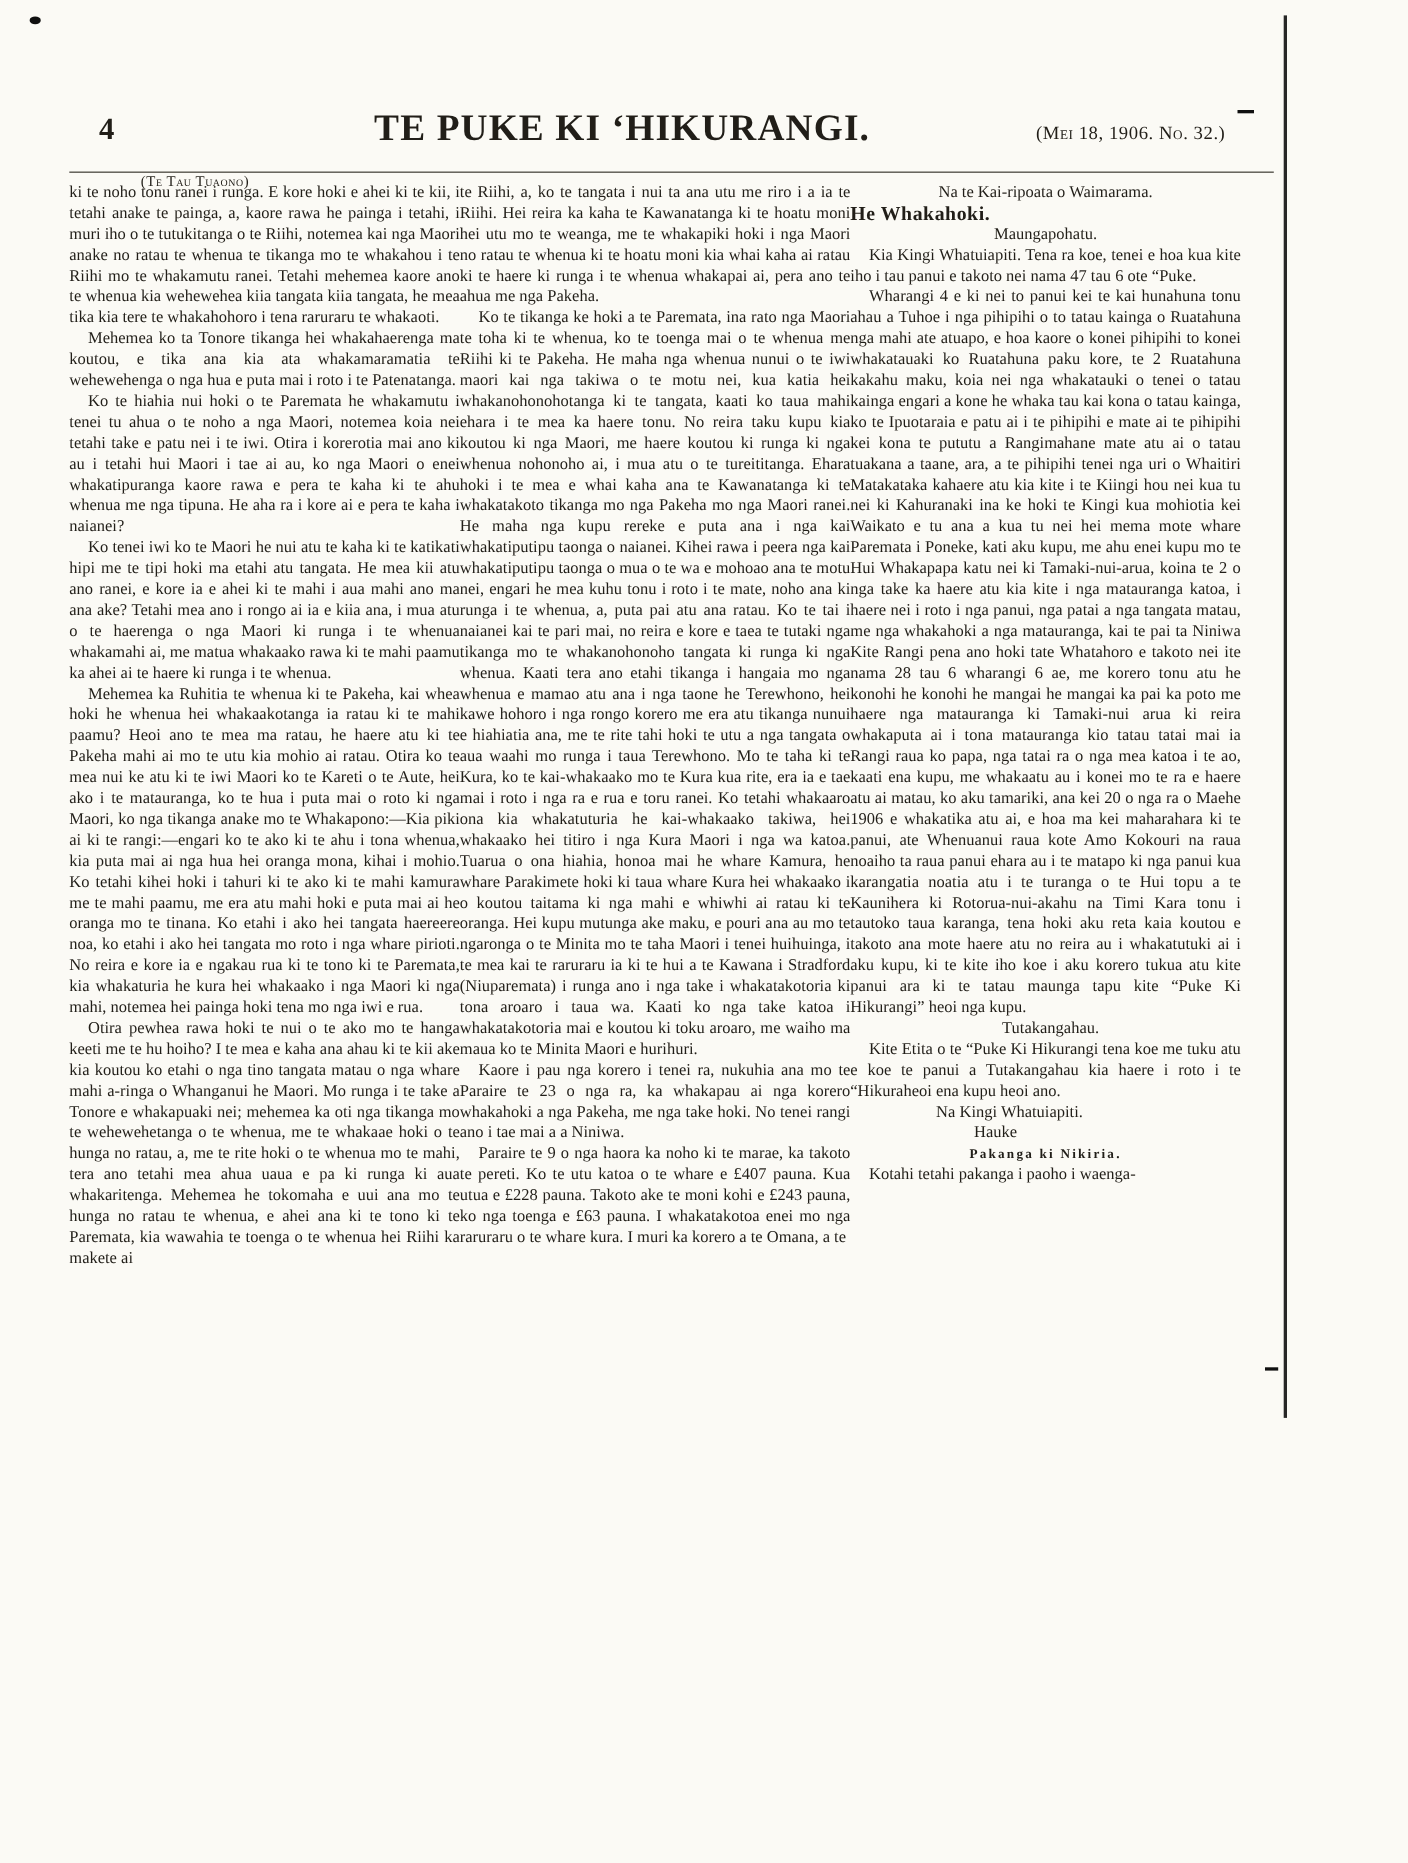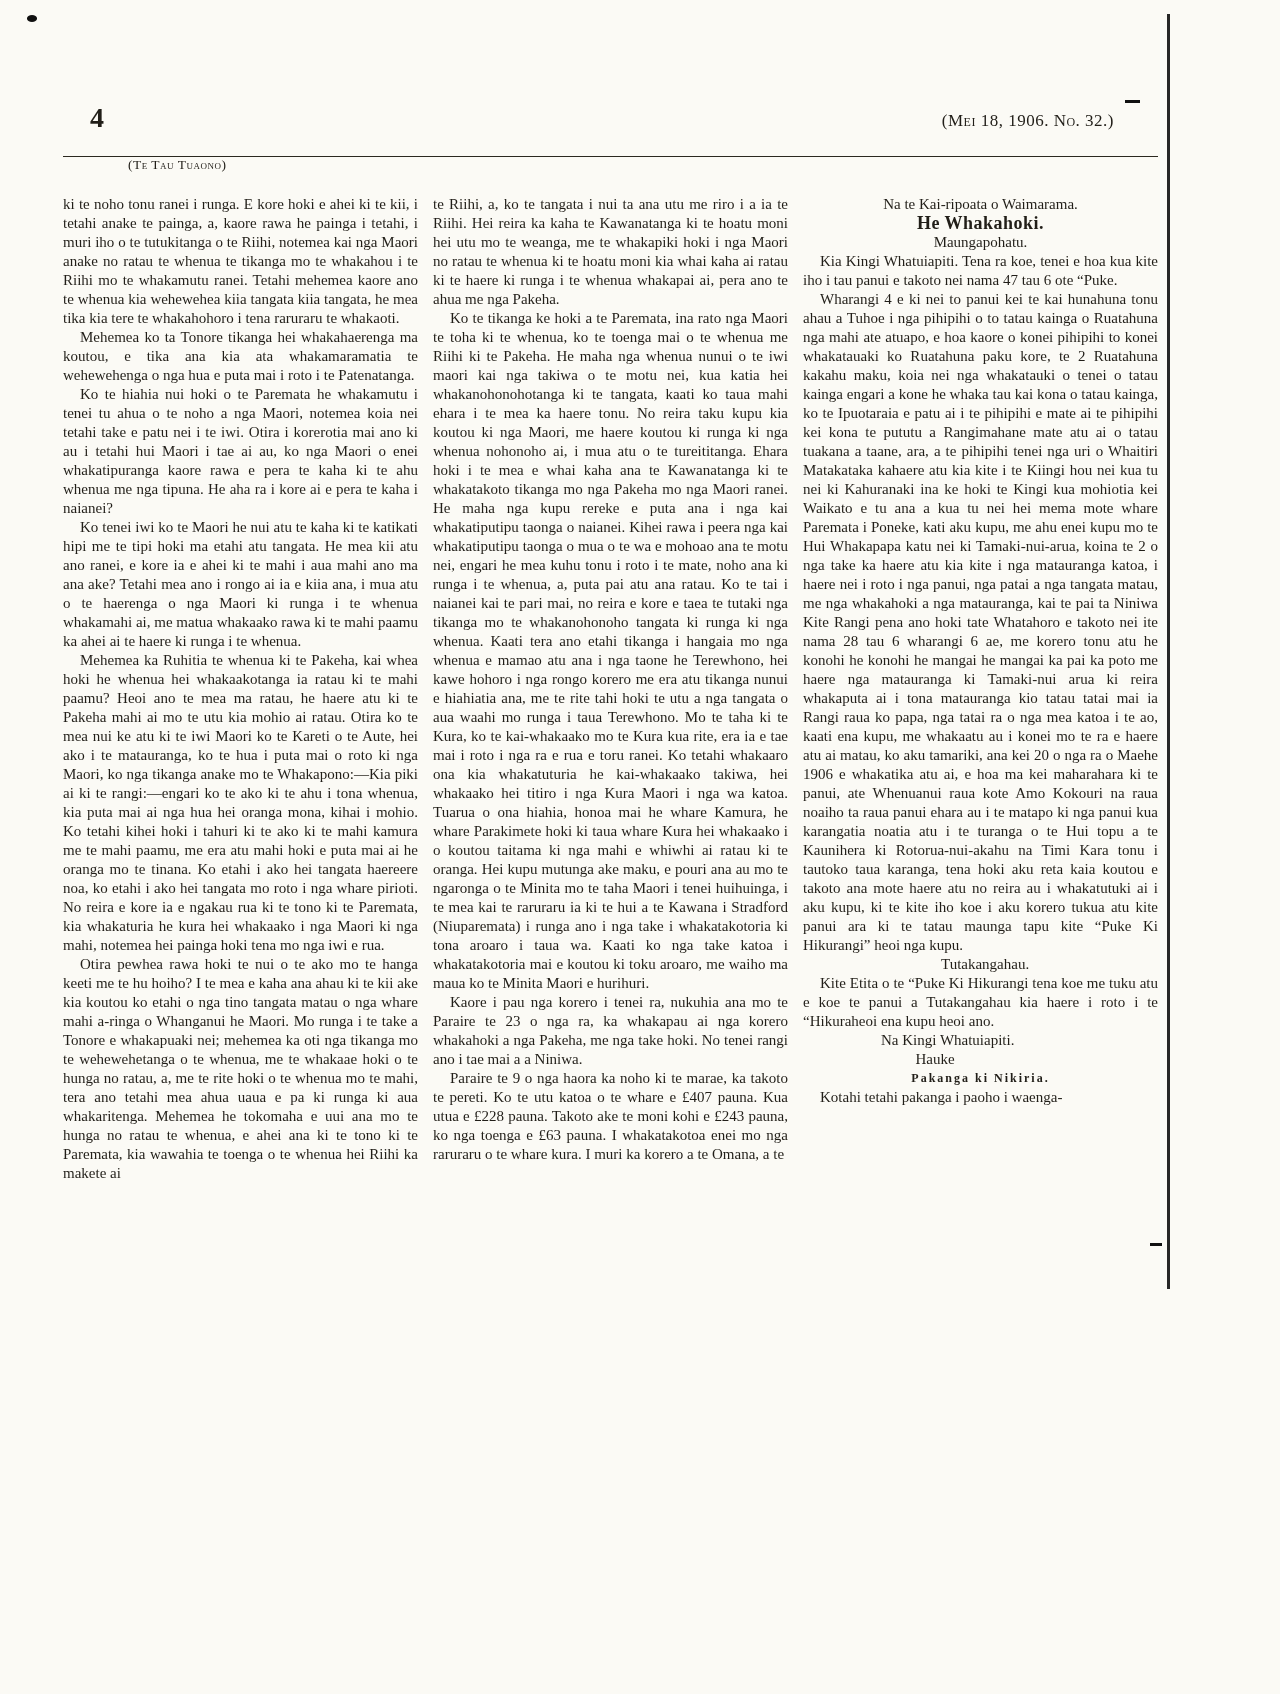--- a/index.html
+++ b/index.html
@@ -23,45 +23,46 @@
   
   .masthead { position:absolute; top:98px; left:63px; width:1095px; height:54px; }
   .page-num { position:absolute; left:27px; top:4px; font-size:28px; font-weight:bold; }
   .edition { position:absolute; left:65px; top:19px; font-size:13.5px; font-variant:small-caps; letter-spacing:.5px;margin-top:40px; }
   .title { position:absolute; left:0; right:90px; top:0; text-align:center; font-size:34px; font-weight:700; letter-spacing:1px; white-space:nowrap; }
   .dateline { position:absolute; right:44px; top:13px; font-size:17px; font-variant:small-caps; letter-spacing:.5px; }
 
   .rule { position:absolute; top:156px; left:63px; width:1095px; border-top:1.5px solid #2b2820; }
 
   
-  .columns { position:absolute; top:195px; left:63px; width:1095px; display:flex; gap:15px; }
+  .columns { position:absolute; top:166px; left:63px; width:1095px; display:flex; }
   .col { width:355px; font-size:15px; line-height:19px; text-align:justify; }
   .col p { margin:0; text-indent:17px; }
   .col p.cont { text-indent:0; }
   .byline { text-align:center; text-indent:0 !important; margin-top:2px; }
-  .heading { text-align:center; text-indent:0 !important; font-weight:bold; font-size:18px; margin:13px 0 10px; letter-spacing:.5px; }
+  .heading { text-indent:0 !important; font-weight:bold; font-size:18px; margin:13px 0 10px; letter-spacing:.5px; }
   .heading-lg { text-align:center; text-indent:0 !important; font-weight:bold; font-size:12px; margin:22px 0 16px; letter-spacing:2px; }
   .subheading { text-align:center; text-indent:0 !important; margin-bottom:1px; }
   .signoff-center { text-align:left; text-indent:0 !important; padding-left:9.2em; }
   .signoff-na { text-align:left; text-indent:0 !important; padding-left:5.2em; }
   .signoff-hauke { text-align:left; text-indent:0 !important; padding-left:7.5em; }
 </style>
 </head>
 <body>
 
 <div class="page">
 
   <div class="artifact corner-mark"></div>
   <div class="artifact edge-line"></div>
   <div class="artifact edge-dash-top"></div>
   <div class="artifact edge-dash-mid"></div>
 
   <header class="masthead">
     <span class="page-num">4</span>
     <span class="edition">(Te Tau Tuaono)</span>
+    <h1 class="title">TE PUKE KI ‘HIKURANGI.</h1>
     <span class="dateline">(Mei 18, 1906.  No. 32.)</span>
   </header>
 
   <div class="rule"></div>
 
   <main class="columns">
 
     <section class="col">
       <p class="cont">ki te noho tonu ranei i runga.  E kore hoki e ahei ki te kii, i tetahi anake te painga, a, kaore rawa he painga i tetahi, i muri iho o te tutukitanga o te Riihi, notemea kai nga Maori anake no ratau te whenua te tikanga mo te whakahou i te Riihi mo te whakamutu ranei.  Tetahi mehemea kaore ano te whenua kia wehewehea kiia tangata kiia tangata, he mea tika kia tere te whakahohoro i tena raruraru te whakaoti.</p>
       <p>Mehemea ko ta Tonore tikanga hei whakahaerenga ma koutou, e tika ana kia ata whakamaramatia te wehewehenga o nga hua e puta mai i roto i te Patenatanga.</p>

